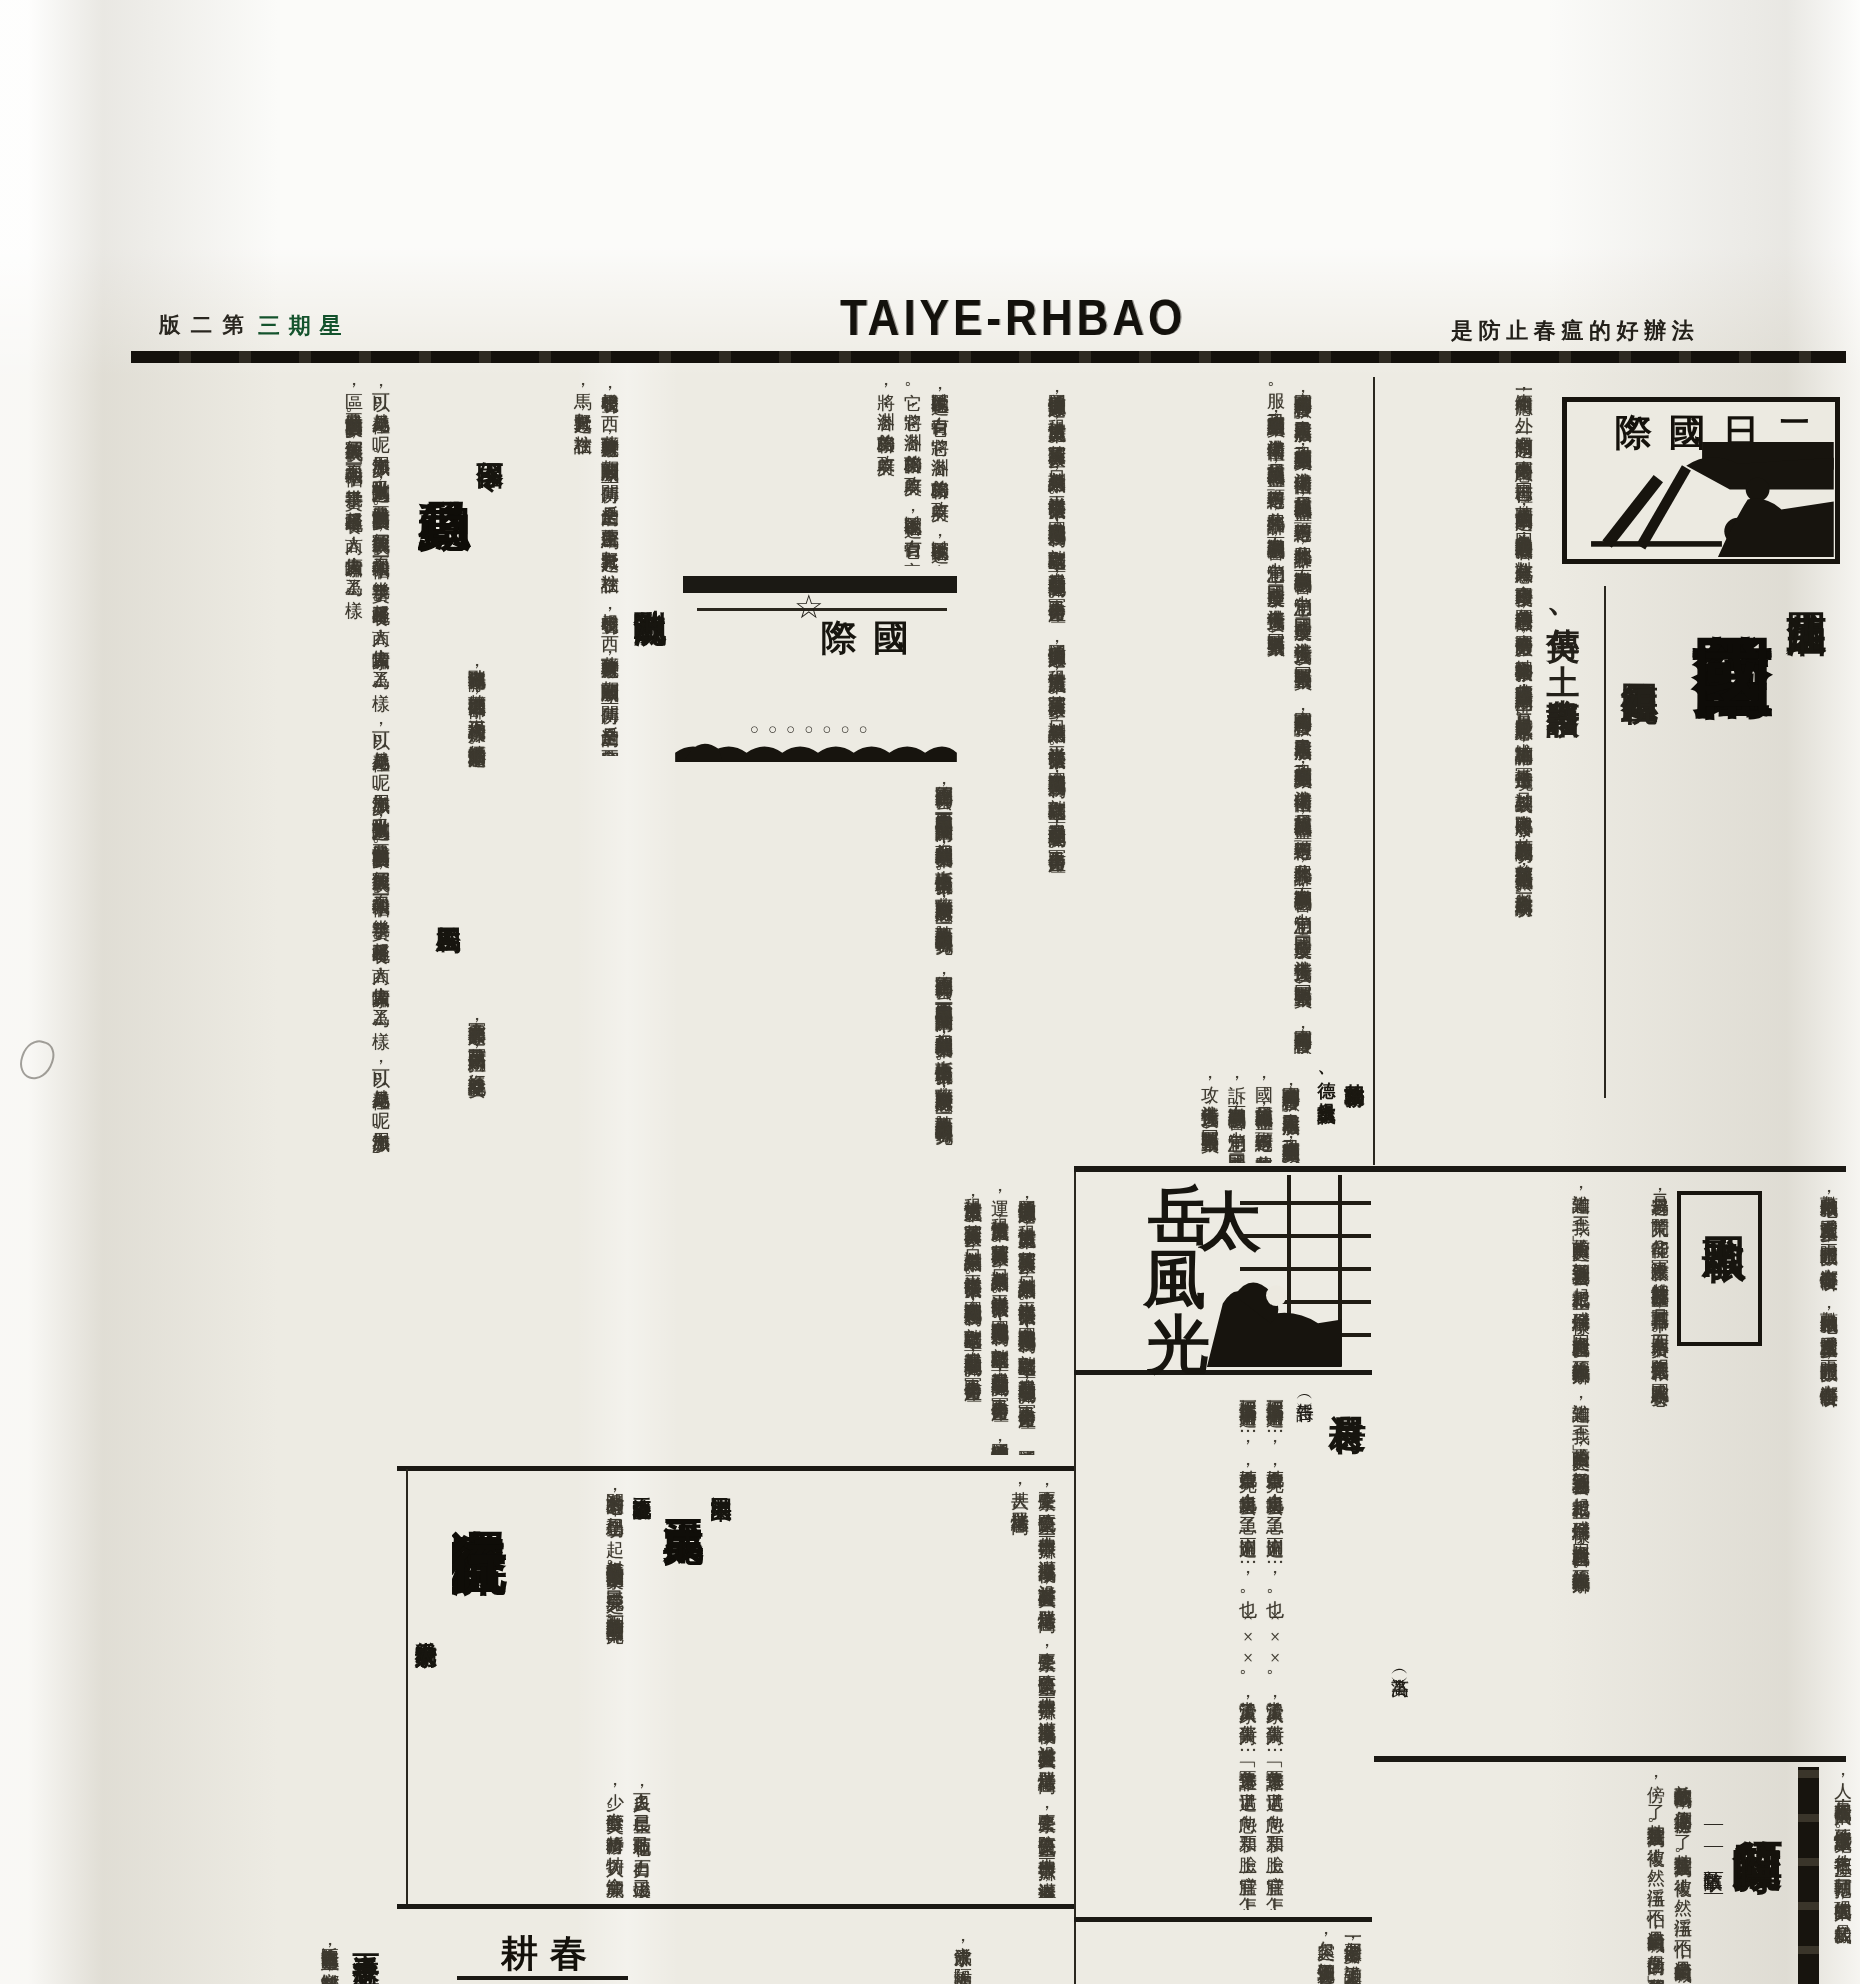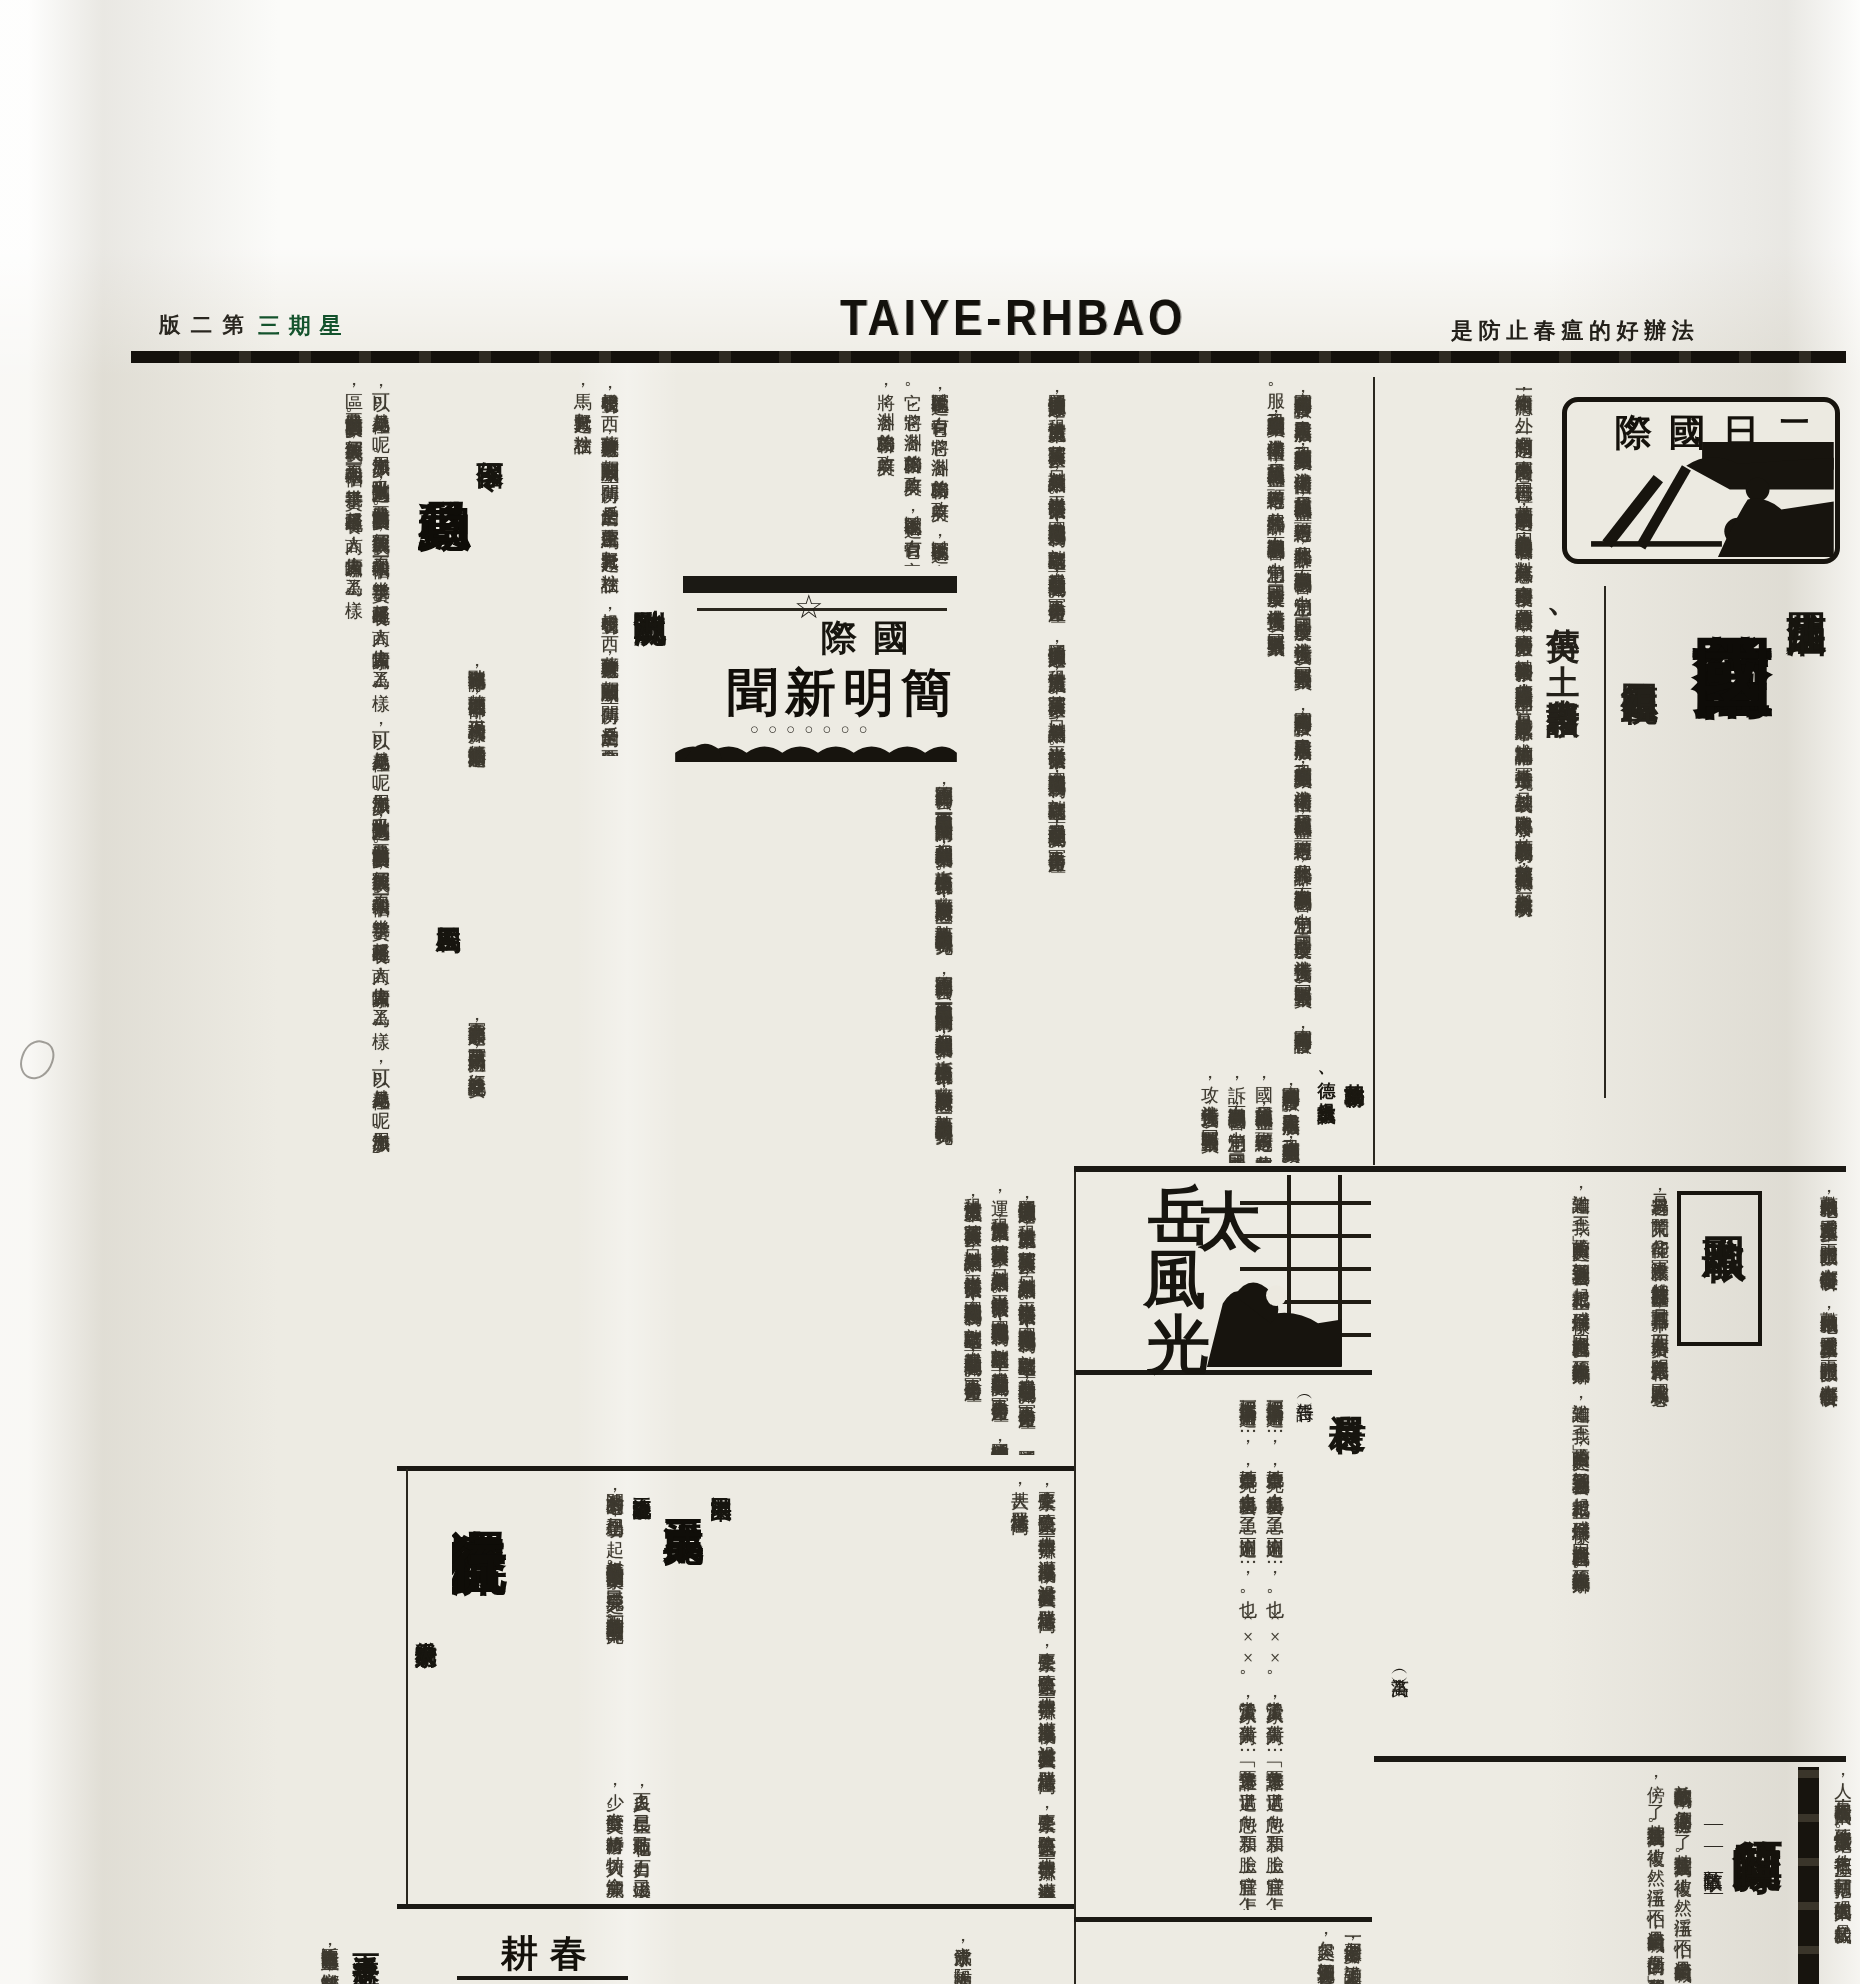--- a/index.html
+++ b/index.html
@@ -28,21 +28,21 @@
                 linear-gradient(180deg,rgba(255,255,255,.8) 0 246px,rgba(0,0,0,0) 377px,rgba(0,0,0,0) 2580px,rgba(255,255,255,.75) 2700px);"></div>
 <div class="shade" style="left:576px;top:357px;width:103px;height:2183px;background:linear-gradient(90deg,rgba(255,255,255,0),rgba(255,255,255,.35),rgba(255,255,255,0));"></div>
 <div class="shade" style="left:20.6px;top:1040px;width:28px;height:36px;border:2.8px solid rgba(90,86,78,.55);border-radius:50% 40% 55% 45%;transform:rotate(18deg);"></div>
 
 <div class="h bold" style="left:159px;top:310px;font-size:21.4px;letter-spacing:10.3px;color:#2a2720;">版二第</div>
 <div class="h bold" style="left:258px;top:311px;font-size:22px;letter-spacing:8.7px;color:#14532d;">三期星</div>
 <div class="h bold" style="left:840px;top:293px;font-size:44px;font-family:'Liberation Sans',sans-serif;letter-spacing:4px;color:#13110c;transform:scaleY(1.12);text-shadow:1.2px 0 0 rgba(20,18,12,.4);">TAIYE-RHBAO</div>
 <div class="h bold" style="left:1451px;top:316px;font-size:22px;letter-spacing:5.6px;color:#23201a;">是防止春瘟的好辦法</div>
 <div class="rule" style="left:131px;top:351px;width:1715px;height:12px;background:repeating-linear-gradient(90deg,#14110c 0 48px,#2e2a22 48px 60px);"></div>
 
-<div class="boxed" style="left:1562px;top:397px;width:278px;height:167px;background:#eceae1;border-radius:16px;">
+<div class="boxed" style="left:1562px;top:397px;width:278px;height:167px;background:#eceae1;">
   <div class="h bold" style="left:48px;top:5.6px;font-size:37px;letter-spacing:16.7px;color:#14110b;">際國日二</div>
   <svg width="267" height="115" viewBox="0 0 672 290" style="position:absolute;left:0;top:40px;">
     <rect x="340" y="0" width="332" height="70" fill="#17140e"></rect>
     <path d="M300,60 Q360,20 430,55 L672,40 L672,120 L410,120 Z" fill="#17140e"></path>
     <rect x="150" y="70" width="30" height="210" fill="#17140e" transform="rotate(38 165 175)"></rect>
     <rect x="230" y="50" width="26" height="230" fill="#17140e" transform="rotate(30 243 165)"></rect>
     <rect x="60" y="250" width="330" height="14" fill="#17140e"></rect>
     <circle cx="430" cy="225" r="34" fill="#17140e"></circle>
     <circle cx="510" cy="218" r="36" fill="#17140e"></circle>
     <circle cx="480" cy="120" r="30" fill="#17140e"></circle>
@@ -60,21 +60,20 @@
 <div class="v fill" style="left:1082px;top:379px;width:234px;height:675px;">南國內閣傳將舉行會談，盧人民表示決不屈服。政府已宣布全國總動員，準備保衛祖國，貝爾格萊德民氣極盛，街頭遊行不絕。此非外因投訴，出面調停戰事的機會，中旬消息，三國同盟一度反攻，準備執行大進攻，同時與軍緊張動員。　南國內閣傳將舉行會談，盧人民表示決不屈服。政府已宣布全國總動員，準備保衛祖國，貝爾格萊德民氣極盛，街頭遊行不絕。此非外因投訴，出面調停戰事的機會，中旬消息，三國同盟一度反攻，準備執行大進攻，同時與軍緊張動員。　南國內閣傳將舉行會談，盧人民表示決不屈服。政府已宣布全國總動員，準備保衛祖國，貝爾格萊德民氣極盛，街頭遊行不絕。此非外因投訴，出面調停戰事的機會，中旬消息，三國同盟一度反攻，準備執行大進攻，同時與軍緊張動員。　</div>
 <div class="v smallhead" style="left:1342px;top:1068px;width:28px;height:131px;font-size:20px;">黃敦攻勢國聯</div>
 <div class="v smallhead" style="left:1314px;top:1068px;width:25.4px;height:151px;font-size:18px;">德、意提出抗議</div>
 <div class="v fill" style="left:1082px;top:1072px;width:222px;height:91px;">南國內閣傳將舉行會談，盧人民表示決不屈服。政府已宣布全國總動員，準備保衛祖國，貝爾格萊德民氣極盛，街頭遊行不絕。此非外因投訴，出面調停戰事的機會，中旬消息，三國同盟一度反攻，準備執行大進攻，同時與軍緊張動員。</div>
 
 <div style="position:absolute;left:675px;top:576px;width:282px;height:187px;">
   <div class="rule" style="left:8px;top:0;width:274px;height:16.7px;"></div>
   <div class="rule" style="left:22px;top:32px;width:250px;height:3.2px;background:#2a261e;"></div>
   <div class="h ink" style="left:119px;top:11px;font-size:33px;">☆</div>
   <div class="h bold" style="left:146px;top:38px;font-size:36px;letter-spacing:16px;">際國</div>
-  <div class="h bold" style="left:52px;top:83px;font-size:51px;letter-spacing:7.1px;color:#110e09;">聞新明簡</div>
   <div class="h ink" style="left:75px;top:145px;font-size:14.3px;letter-spacing:9.5px;">○○○○○○○</div>
   <svg width="282" height="25.4" viewBox="0 0 710 64" style="position:absolute;left:0;top:161px;">
     <path d="M0,40 Q45,8 90,40 Q135,8 180,40 Q225,8 270,40 Q315,8 360,40 Q405,8 450,40 Q495,8 540,40 Q585,8 630,40 Q675,8 710,40 L710,64 L0,64 Z" fill="#17140e"></path>
     <path d="M40,34 Q70,2 110,30 L120,64 L20,64 Z" fill="#17140e"></path>
   </svg>
 </div>
 <div class="v bold" style="left:631px;top:584px;width:37px;height:191px;font-size:33px;line-height:1.15;">歐洲的戰況</div>
 <div class="v fill" style="left:699px;top:772px;width:258px;height:391px;">德軍企圖到巴爾幹去，西里西亞的德國軍隊已大批調往東南，保加利亞境內軸軍雲集，南斯拉夫邊境情勢緊張。蘇聯對南新政府表示好感，英美輿論一致認為巴爾幹大戰勢不可免。　德軍企圖到巴爾幹去，西里西亞的德國軍隊已大批調往東南，保加利亞境內軸軍雲集，南斯拉夫邊境情勢緊張。蘇聯對南新政府表示好感，英美輿論一致認為巴爾幹大戰勢不可免。　</div>
 <div class="v fill" style="left:699px;top:379px;width:254px;height:187px;">以後的軍在這，自有它。它將，洲各，美的格聯，政府美。　以後的軍在這，自有它。它將，洲各，美的格聯，政府美。　以後的軍在這，自有它。它將，洲各，美的格聯，政府美。　</div>
 <div class="v fill" style="left:961px;top:379px;width:109px;height:784px;">美國援助物資源源東運，租借法案實施以來，英國所獲軍火甚多。日美談判尚無結果，太平洋形勢依然緊張。國內各戰場我軍連獲勝利，敵寇到處碰壁。春耕運動已在各地展開，軍民合作努力生產。　美國援助物資源源東運，租借法案實施以來，英國所獲軍火甚多。日美談判尚無結果，太平洋形勢依然緊張。國內各戰場我軍連獲勝利，敵寇到處碰壁。春耕運動已在各地展開，軍民合作努力生產。　</div>

